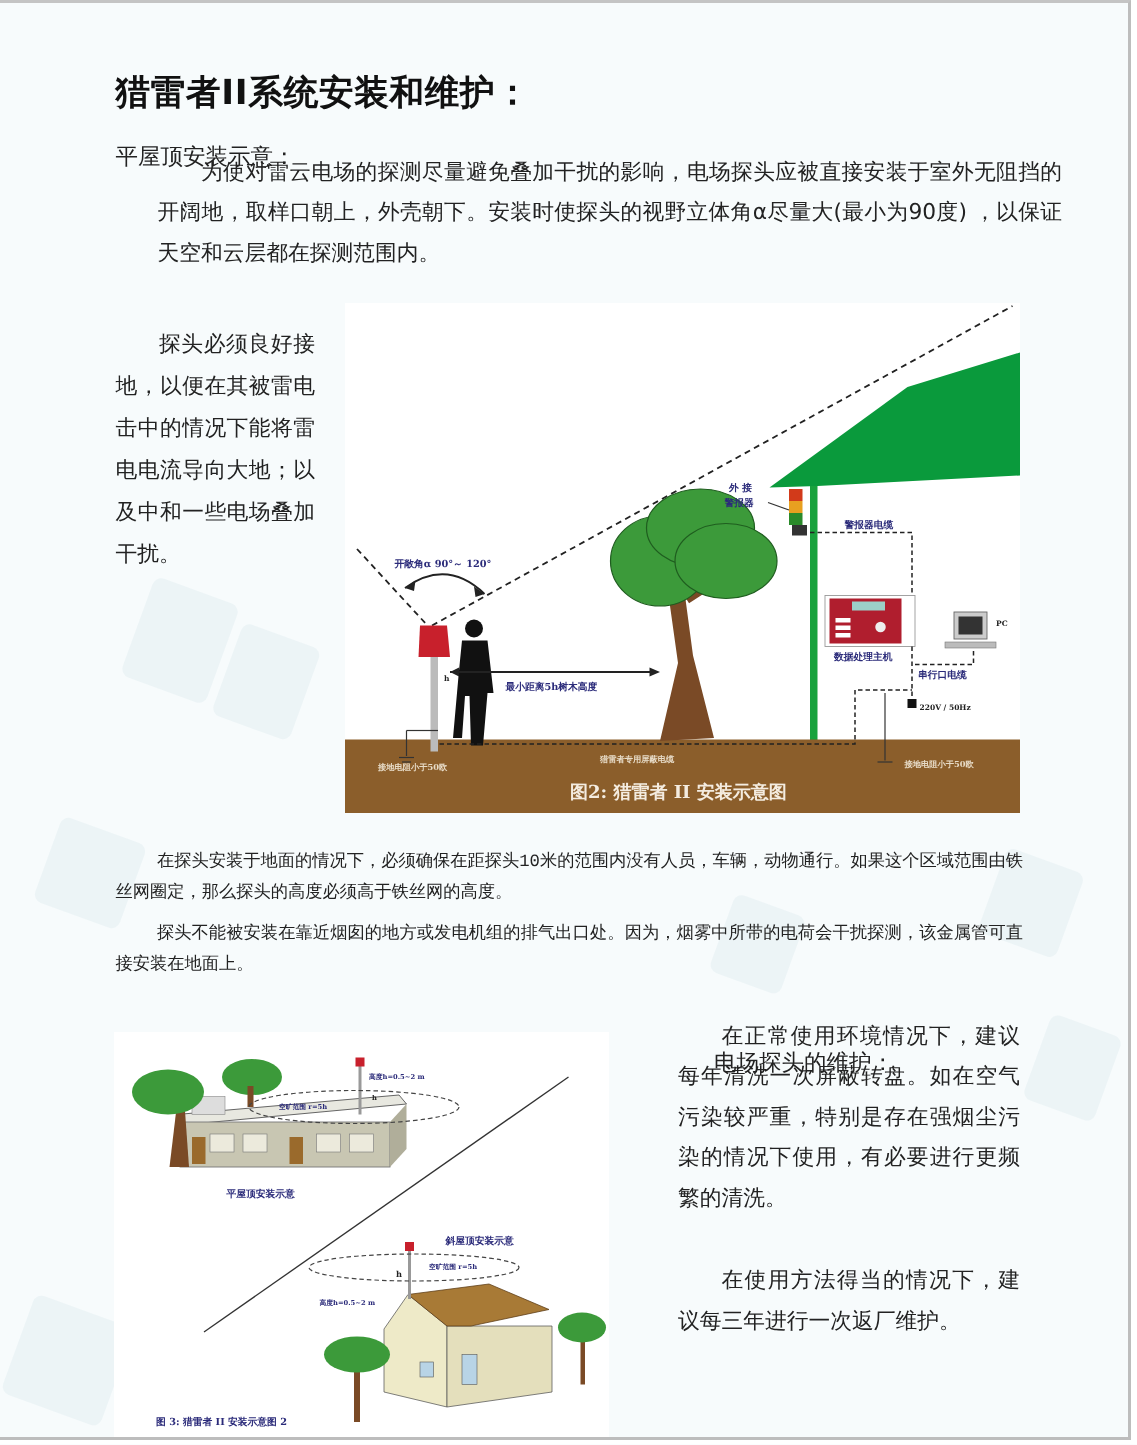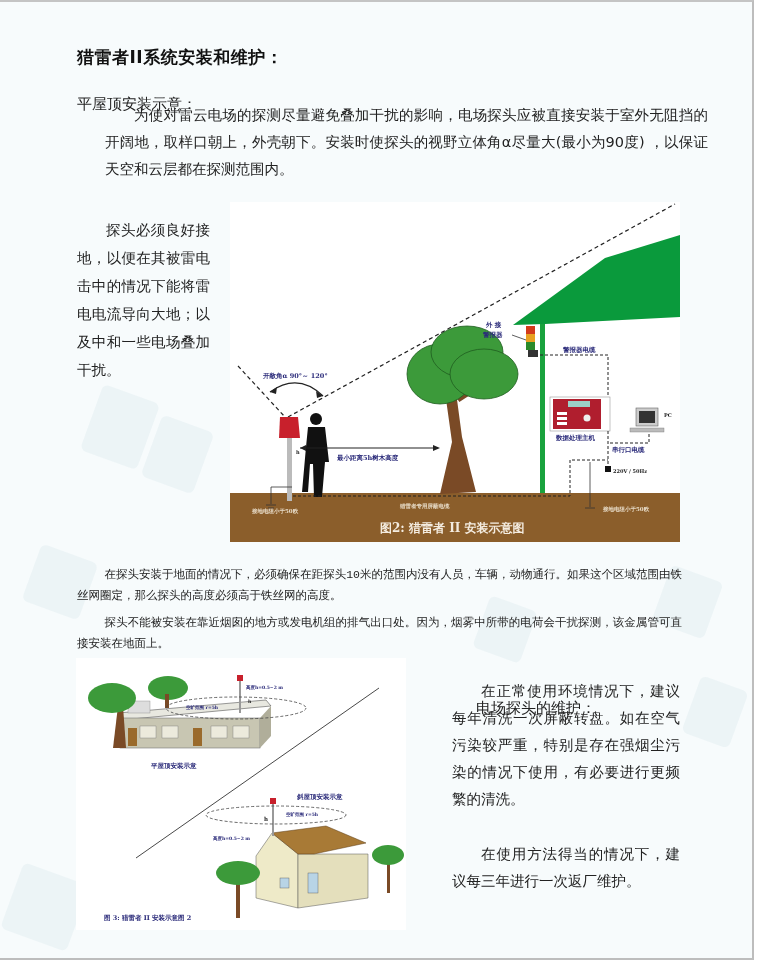--- a/index.html
+++ b/index.html
@@ -12,21 +12,21 @@
   }
   .page {
     position: absolute; left: 0; top: 0; width: 752px; height: 956px;
     background: #f7fbfc;
     border-right: 2px solid #bdbdbd;
     border-bottom: 2px solid #bdbdbd;
     border-top: 2px solid #c4c4c4;
     overflow: hidden;
   }
   .wm { position: absolute; background: #e8f2f4; opacity: 0.75; transform: rotate(20deg); border-radius: 6px; }
-  .title { position: absolute; left: 77px; top: 44px; font-size: 17px; font-weight: bold; letter-spacing: 0.5px; color: #111; }
+  .title { position: absolute; left: 77px; top: 44px; font-size: 23px; font-weight: bold; letter-spacing: 0.5px; color: #111; }
   .h2 { position: absolute; font-size: 15px; color: #222; }
   .para { position: absolute; font-size: 14.5px; line-height: 27px; color: #222; text-align: justify; }
   .para p { margin: 0; }
   .para .ind { text-indent: 2em; }
   .small { position: absolute; font-size: 11.5px; line-height: 21px; color: #222; text-align: justify; }
   .small p { margin: 0; text-indent: 2.4em; font-family: Liberation Mono, monospace; }
   .fig { position: absolute; background: #ffffff; overflow: hidden; }
   .fig svg { display: block; }
   .svgtxt { font-family: "DejaVu Serif", "Liberation Serif", serif; font-weight: bold; }
 </style>
@@ -136,21 +136,21 @@
       <text class="svgtxt" x="373" y="309" font-size="5.5" fill="#e8dcc8">接地电阻小于50欧</text>
       <text class="svgtxt" x="150" y="330" font-size="12" fill="#f4ece0">图2:  猎雷者 II 安装示意图</text>
     </svg>
   </div>
 
   <div class="small" style="left:77px;top:562px;width:605px;">
     <p>在探头安装于地面的情况下，必须确保在距探头10米的范围内没有人员，车辆，动物通行。如果这个区域范围由铁丝网圈定，那么探头的高度必须高于铁丝网的高度。</p>
     <p style="margin-top:6px;">探头不能被安装在靠近烟囱的地方或发电机组的排气出口处。因为，烟雾中所带的电荷会干扰探测，该金属管可直接安装在地面上。</p>
   </div>
 
-  <div class="fig" style="left:76px;top:656px;width:330px;height:272px;">
+  <div class="fig" style="left:76px;top:686px;width:330px;height:272px;">
     <svg width="330" height="272" viewBox="0 0 330 272">
       <rect x="0" y="0" width="330" height="272" fill="#ffffff"></rect>
 
       <polygon points="42,55 190,42 195,48 45,62" fill="#e8e8e0" stroke="#555" stroke-width="0.6"></polygon>
       <rect x="44" y="60" width="140" height="30" fill="#c8c6b2" stroke="#777" stroke-width="0.6"></rect>
       <polygon points="184,60 195,48 195,78 184,90" fill="#b0ae9a"></polygon>
       <rect x="52" y="70" width="9" height="18" fill="#9a6a2c"></rect>
       <rect x="64" y="68" width="16" height="12" fill="#eceadc" stroke="#777" stroke-width="0.4"></rect>
       <rect x="86" y="68" width="16" height="12" fill="#eceadc" stroke="#777" stroke-width="0.4"></rect>
       <rect x="117" y="70" width="9" height="18" fill="#9a6a2c"></rect>

